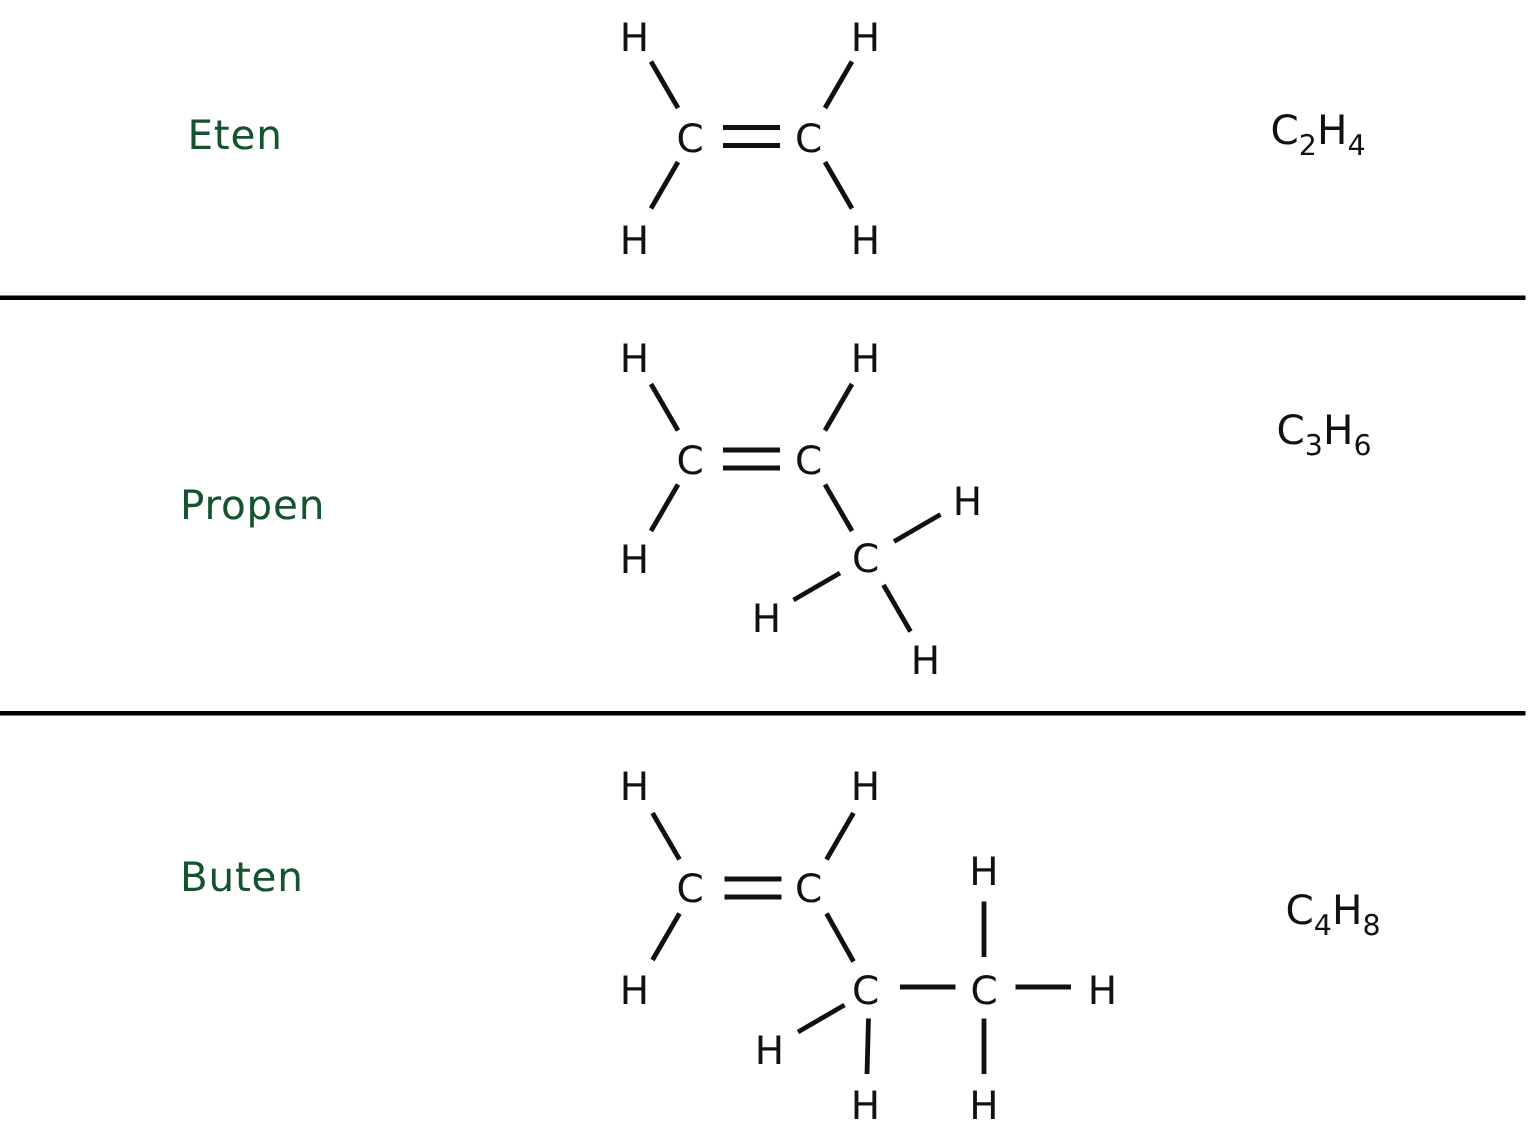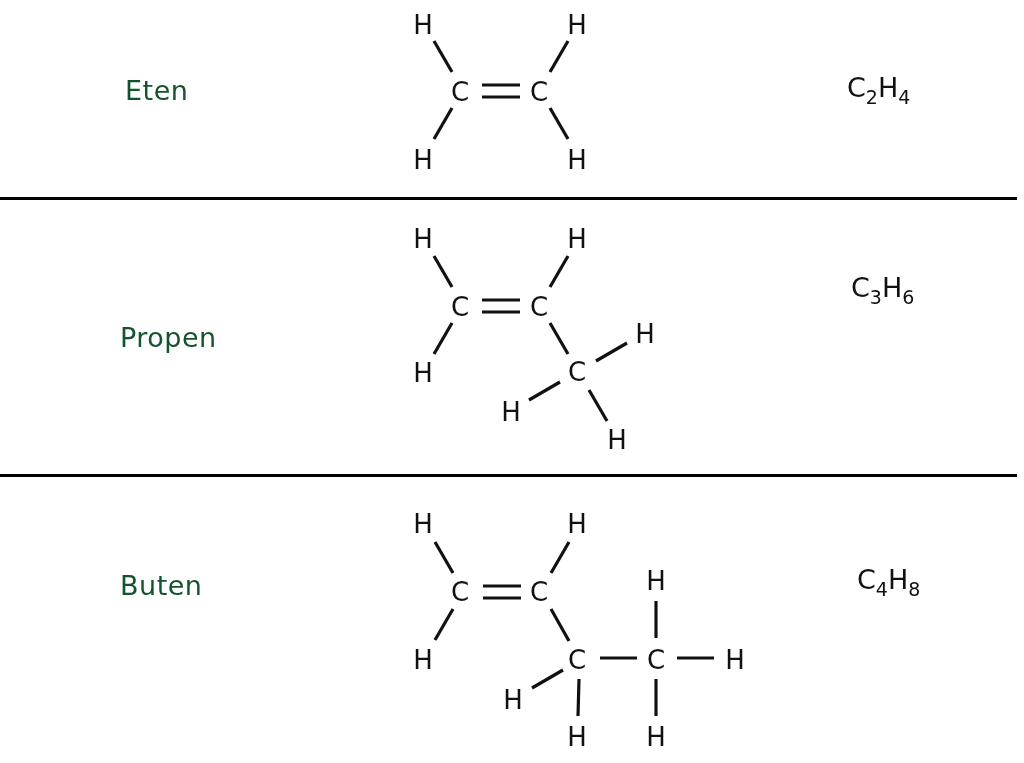--- a/index.html
+++ b/index.html
@@ -19,21 +19,21 @@
 <div class="name" style="left:125px; top:75px;">Eten</div>
 <div class="name" style="left:120px; top:322px;">Propen</div>
 <div class="name" style="left:120px; top:570px;">Buten</div>
 
 <div class="formula" style="left:819px; top:72px;">
   <span>C</span><sub>2</sub><span>H</span><sub>4</sub>
 </div>
 <div class="formula" style="left:823px; top:272px;">
   <span>C</span><sub>3</sub><span>H</span><sub>6</sub>
 </div>
-<div class="formula" style="left:829px; top:564px;">
+<div class="formula" style="left:829px; top:592px;">
   <span>C</span><sub>4</sub><span>H</span><sub>8</sub>
 </div>
 
 <div class="rule" style="top:197px;"></div>
 <div class="rule" style="top:474px;"></div>
 
 <svg class="mol" width="1024" height="763" viewBox="0 0 1024 763">
 
   <g>
     <text x="460" y="101" text-anchor="middle">C</text>

